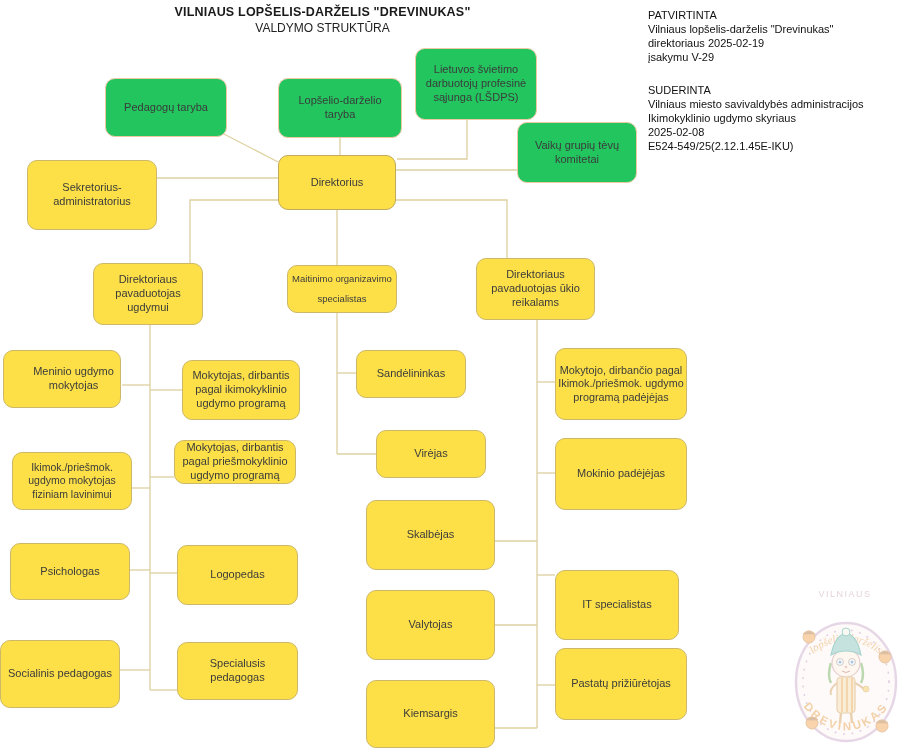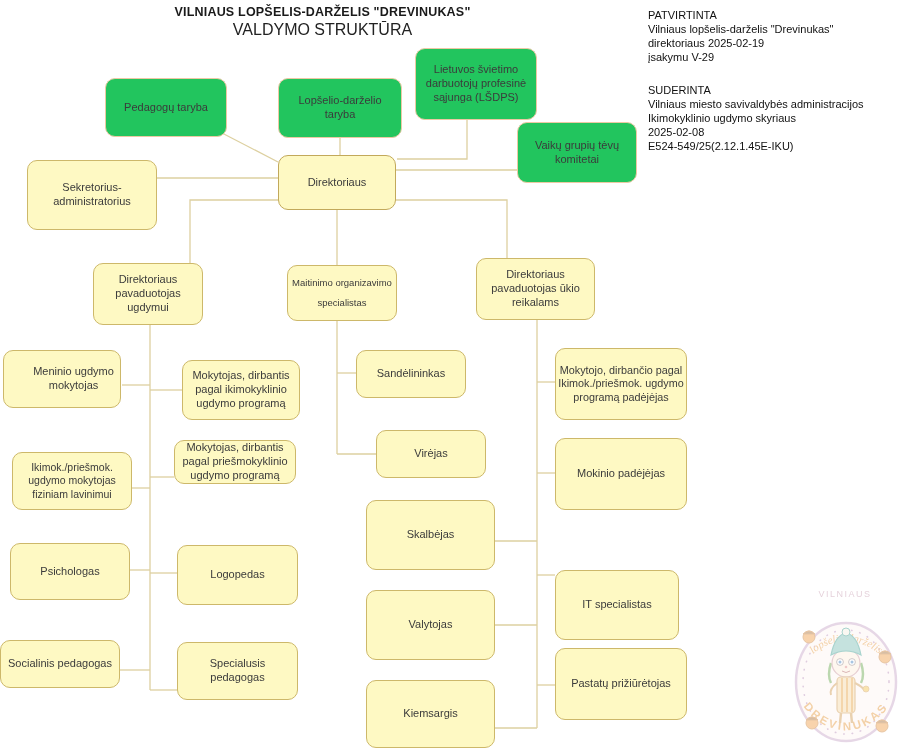--- a/index.html
+++ b/index.html
@@ -8,41 +8,41 @@
     width:906px;height:751px;
     background:#ffffff;
     font-family:"Liberation Sans", sans-serif;
     overflow:hidden;
   }
   .title-block{
     position:absolute;left:110px;top:5px;width:425px;
     text-align:center;color:#1a1a1a;
   }
   .title-block .main{font-size:12.5px;font-weight:bold;letter-spacing:.2px;}
-  .title-block .sub{font-size:16px;margin-top:2px;color:#222;}
+  .title-block .sub{font-size:12px;margin-top:2px;color:#222;}
   .approval{
     position:absolute;left:648px;top:8px;width:250px;
     font-size:11px;line-height:14px;color:#111;
   }
   .approval .group2{margin-top:19px;}
   svg.connectors{
     position:absolute;left:0;top:0;width:906px;height:751px;
     pointer-events:none;
   }
   .node{
     position:absolute;
     box-sizing:border-box;
     border-radius:10px;
     display:flex;align-items:center;justify-content:center;
     text-align:center;
     padding:2px 4px;
     font-size:11px;line-height:1.25;
     color:#3b3b3b;
   }
-  .node.yellow{background:#fef9c3;border:1px solid #cdb86a;}
+  .node.yellow{background:#fde047;border:1px solid #cdb86a;}
   .node.peach{background:#22c55e;border:1px solid #ecc9a3;}
   .node.dark-border{border-color:#c2a95b;}
   .logo{position:absolute;left:785px;top:583px;width:121px;height:168px;}
 </style>
 </head>
 <body>
 
 <div class="canvas">
 
   <div class="title-block">
@@ -95,32 +95,32 @@
       <polyline points="495,625 537,625" fill="none" stroke="#ddd0a0" stroke-width="1.3"></polyline>
       <polyline points="537,685 555,685" fill="none" stroke="#ddd0a0" stroke-width="1.3"></polyline>
       <polyline points="495,728 537,728" fill="none" stroke="#ddd0a0" stroke-width="1.3"></polyline>
     </svg>
 
   <div id="nodes">
       <div class="node peach" style="left: 105px; top: 78px; width: 122px; height: 59px;">Pedagogų taryba</div>
       <div class="node peach" style="left: 278px; top: 78px; width: 124px; height: 60px;">Lopšelio-darželio taryba</div>
       <div class="node peach" style="left: 415px; top: 48px; width: 122px; height: 72px;">Lietuvos švietimo darbuotojų profesinė sąjunga (LŠDPS)</div>
       <div class="node peach" style="left: 517px; top: 122px; width: 120px; height: 61px;">Vaikų grupių tėvų komitetai</div>
-      <div class="node yellow dark-border" style="left: 278px; top: 155px; width: 118px; height: 55px;">Direktoriaus</div>
+      <div class="node yellow dark-border" style="left: 278px; top: 155px; width: 118px; height: 55px;">Direktorius</div>
       <div class="node yellow" style="left: 27px; top: 160px; width: 130px; height: 70px;">Sekretorius-administratorius</div>
       <div class="node yellow" style="left: 93px; top: 263px; width: 110px; height: 62px;">Direktoriaus pavaduotojas ugdymui</div>
-      <div class="node yellow" style="left: 287px; top: 265px; width: 110px; height: 56px; font-size: 9.5px; line-height: 2.1;">Maitinimo organizavimo specialistas</div>
+      <div class="node yellow" style="left: 287px; top: 265px; width: 110px; height: 48px; font-size: 9.5px; line-height: 2.1;">Maitinimo organizavimo specialistas</div>
       <div class="node yellow" style="left: 476px; top: 258px; width: 119px; height: 62px;">Direktoriaus pavaduotojas ūkio reikalams</div>
       <div class="node yellow" style="left: 3px; top: 350px; width: 118px; height: 58px; padding-left: 27px;">Meninio ugdymo mokytojas</div>
       <div class="node yellow" style="left: 182px; top: 360px; width: 118px; height: 60px;">Mokytojas, dirbantis pagal ikimokyklinio ugdymo programą</div>
       <div class="node yellow" style="left: 12px; top: 452px; width: 120px; height: 58px; font-size: 10.5px;">Ikimok./priešmok. ugdymo mokytojas fiziniam lavinimui</div>
       <div class="node yellow" style="left: 174px; top: 440px; width: 122px; height: 44px;">Mokytojas, dirbantis pagal priešmokyklinio ugdymo programą</div>
       <div class="node yellow" style="left: 10px; top: 543px; width: 120px; height: 57px;">Psichologas</div>
       <div class="node yellow" style="left: 177px; top: 545px; width: 121px; height: 60px;">Logopedas</div>
-      <div class="node yellow" style="left: 0px; top: 640px; width: 120px; height: 48px;">Socialinis pedagogas</div>
+      <div class="node yellow" style="left: 0px; top: 640px; width: 120px; height: 68px;">Socialinis pedagogas</div>
       <div class="node yellow" style="left: 177px; top: 642px; width: 121px; height: 58px;">Specialusis pedagogas</div>
       <div class="node yellow" style="left: 356px; top: 350px; width: 110px; height: 48px;">Sandėlininkas</div>
       <div class="node yellow" style="left: 376px; top: 430px; width: 110px; height: 48px;">Virėjas</div>
       <div class="node yellow" style="left: 366px; top: 500px; width: 129px; height: 70px;">Skalbėjas</div>
       <div class="node yellow" style="left: 366px; top: 590px; width: 129px; height: 70px;">Valytojas</div>
       <div class="node yellow" style="left: 366px; top: 680px; width: 129px; height: 68px;">Kiemsargis</div>
       <div class="node yellow" style="left: 555px; top: 348px; width: 132px; height: 72px; font-size: 10.8px; line-height: 1.22; padding: 2px;">Mokytojo, dirbančio pagal Ikimok./priešmok. ugdymo programą padėjėjas</div>
       <div class="node yellow" style="left: 555px; top: 438px; width: 132px; height: 72px;">Mokinio padėjėjas</div>
       <div class="node yellow" style="left: 555px; top: 570px; width: 124px; height: 70px;">IT specialistas</div>
       <div class="node yellow" style="left: 555px; top: 648px; width: 132px; height: 72px;">Pastatų prižiūrėtojas</div>

